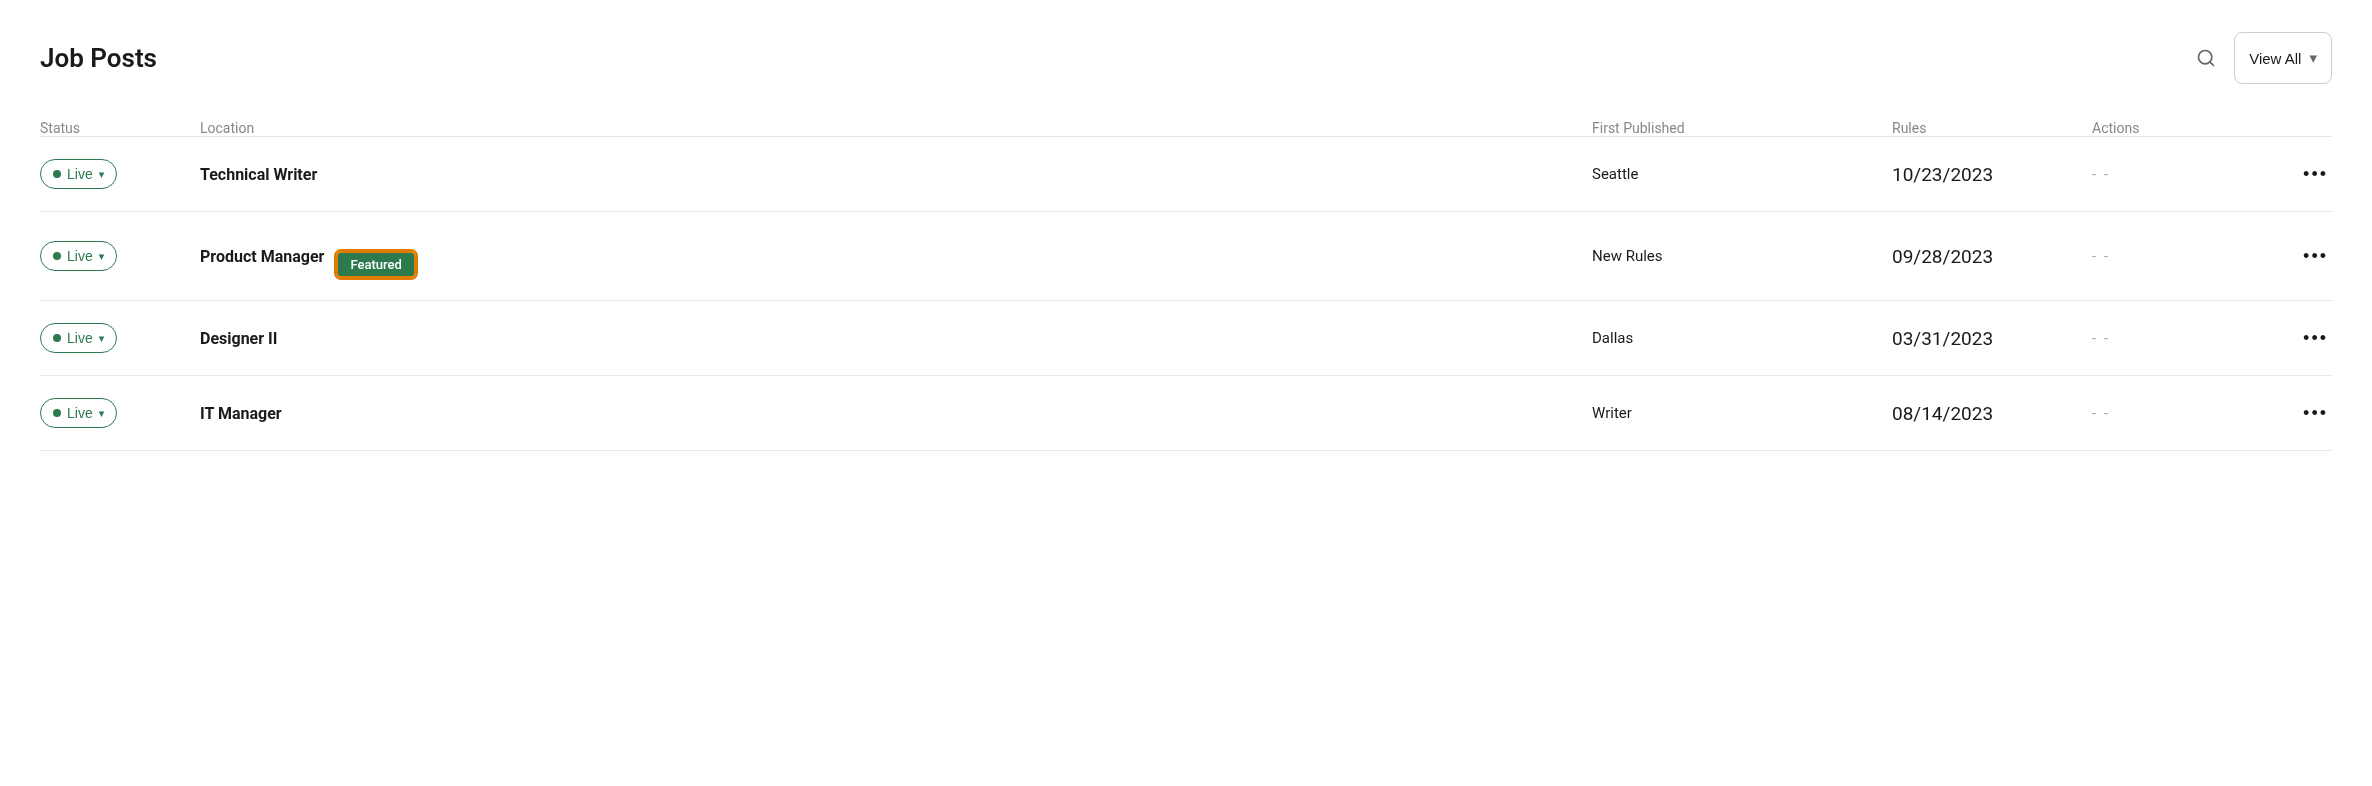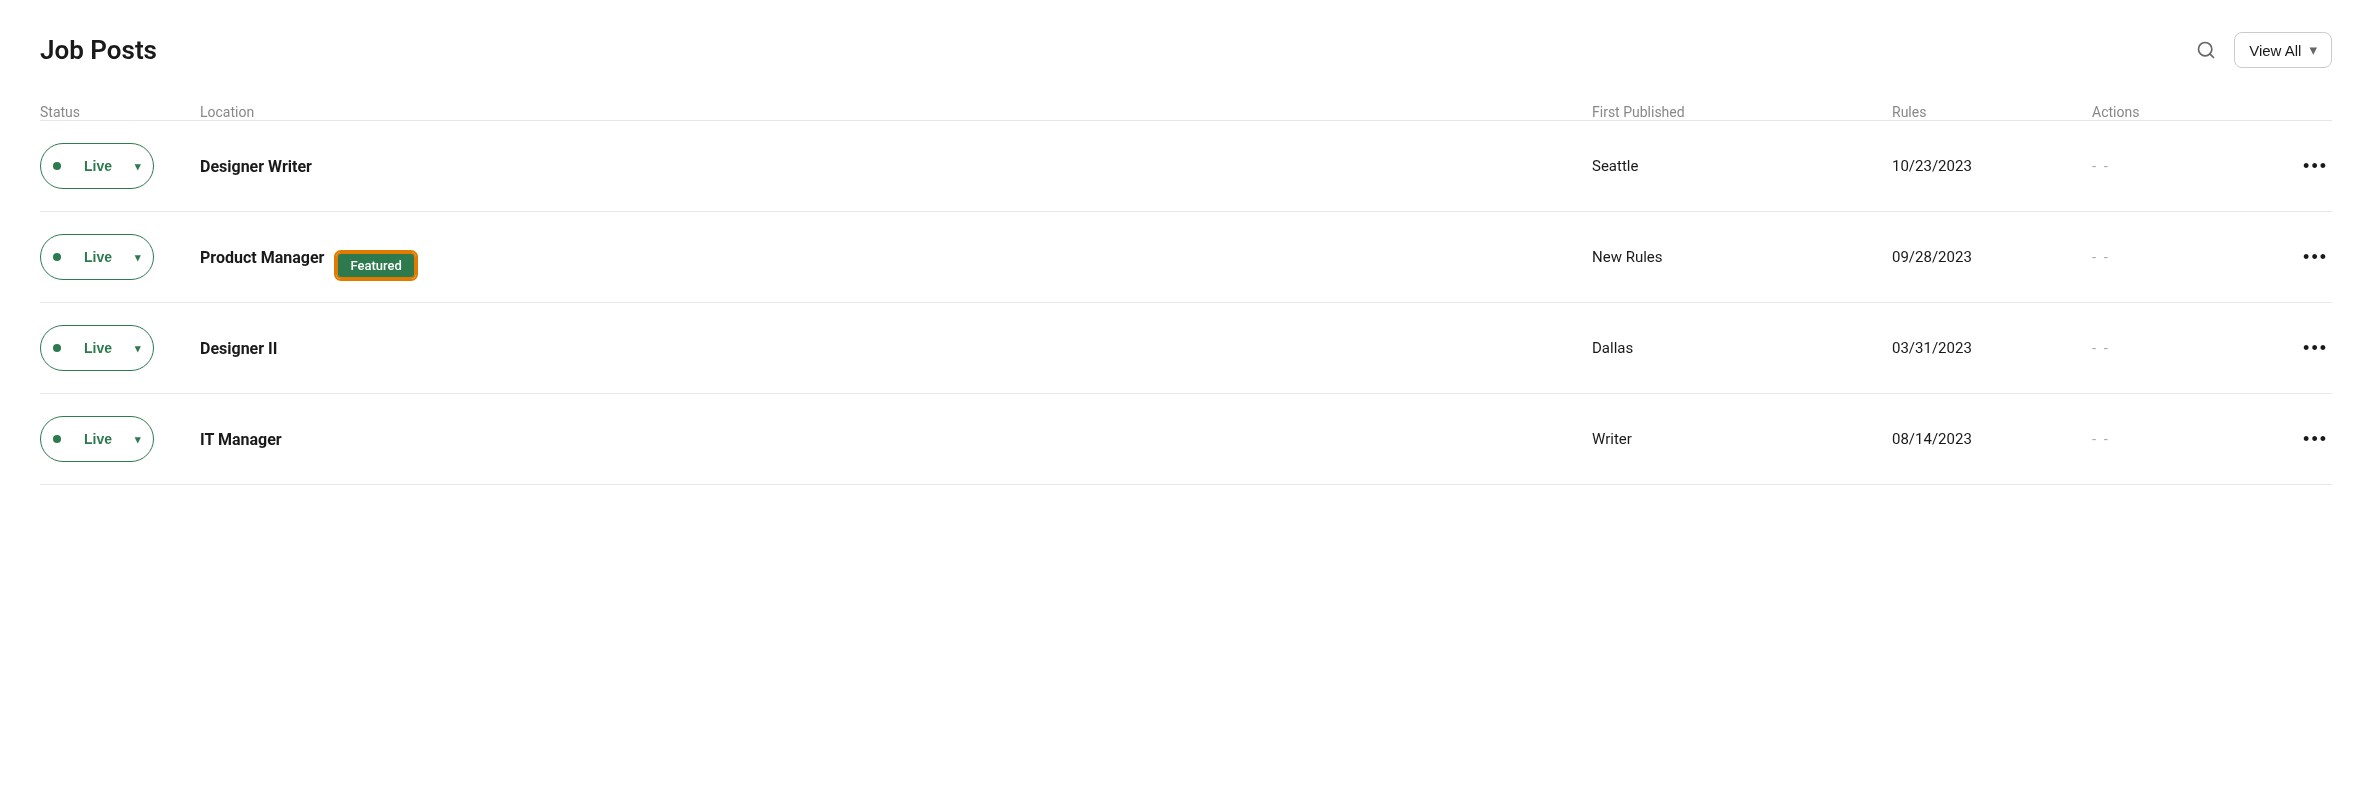--- a/index.html
+++ b/index.html
@@ -49,21 +49,21 @@
       width: 20px;
       height: 20px;
     }
 
     .view-all-dropdown {
       display: flex;
       align-items: center;
       gap: 8px;
       border: 1.5px solid #ccc;
       border-radius: 8px;
-      padding: 8px 14px;
+      padding: 16px 14px;
       background: #fff;
       cursor: pointer;
       font-size: 15px;
       color: #1a1a1a;
     }
 
     .view-all-dropdown .chevron-icon {
       color: #666;
     }
 
@@ -88,29 +88,29 @@
       display: grid;
       grid-template-columns: 160px 1fr 300px 200px 140px 100px;
       align-items: center;
       padding: 22px 0;
       border-bottom: 1px solid #e8e8e8;
     }
 
     .status-badge {
       display: inline-flex;
       align-items: center;
-      gap: 23px;
+      gap: 6px;
       border: 1.5px solid #2d7a4f;
       border-radius: 50px;
-      padding: 14px 12px;
+      padding: 6px 12px;
       cursor: pointer;
       background: #fff;
       color: #2d7a4f;
       font-size: 14px;
-      font-weight: 700;
+      font-weight: 400;
     }
 
     .status-dot {
       width: 8px;
       height: 8px;
       border-radius: 50%;
       background: #2d7a4f;
       flex-shrink: 0;
     }
 
@@ -144,21 +144,21 @@
       outline: 2px solid #e07b00;
       margin-top: 17px;
     }
 
     .location-cell {
       font-size: 15px;
       color: #1a1a1a;
     }
 
     .date-cell {
-      font-size: 15px;
+      font-size: 19px;
       color: #1a1a1a;
     }
 
     .rules-cell {
       font-size: 15px;
       color: #aaa;
       letter-spacing: 2px;
     }
 
     .actions-cell {
@@ -209,21 +209,21 @@
 
   <div class="table-row">
         <div>
       <button class="status-badge">
         <span class="status-dot"></span>
         <span>Live</span>
         <span class="status-chevron">▾</span>
       </button>
     </div>
         <div class="post-name-cell">
-          <span class="post-name">Designer Writer</span>
+          <span class="post-name">Technical Writer</span>
         </div>
         <div class="location-cell">Seattle</div>
         <div class="date-cell">10/23/2023</div>
         <div class="rules-cell">- -</div>
         <div class="actions-cell">
           <button class="more-dots">•••</button>
         </div>
       </div>
       <div class="table-row">
         <div>

